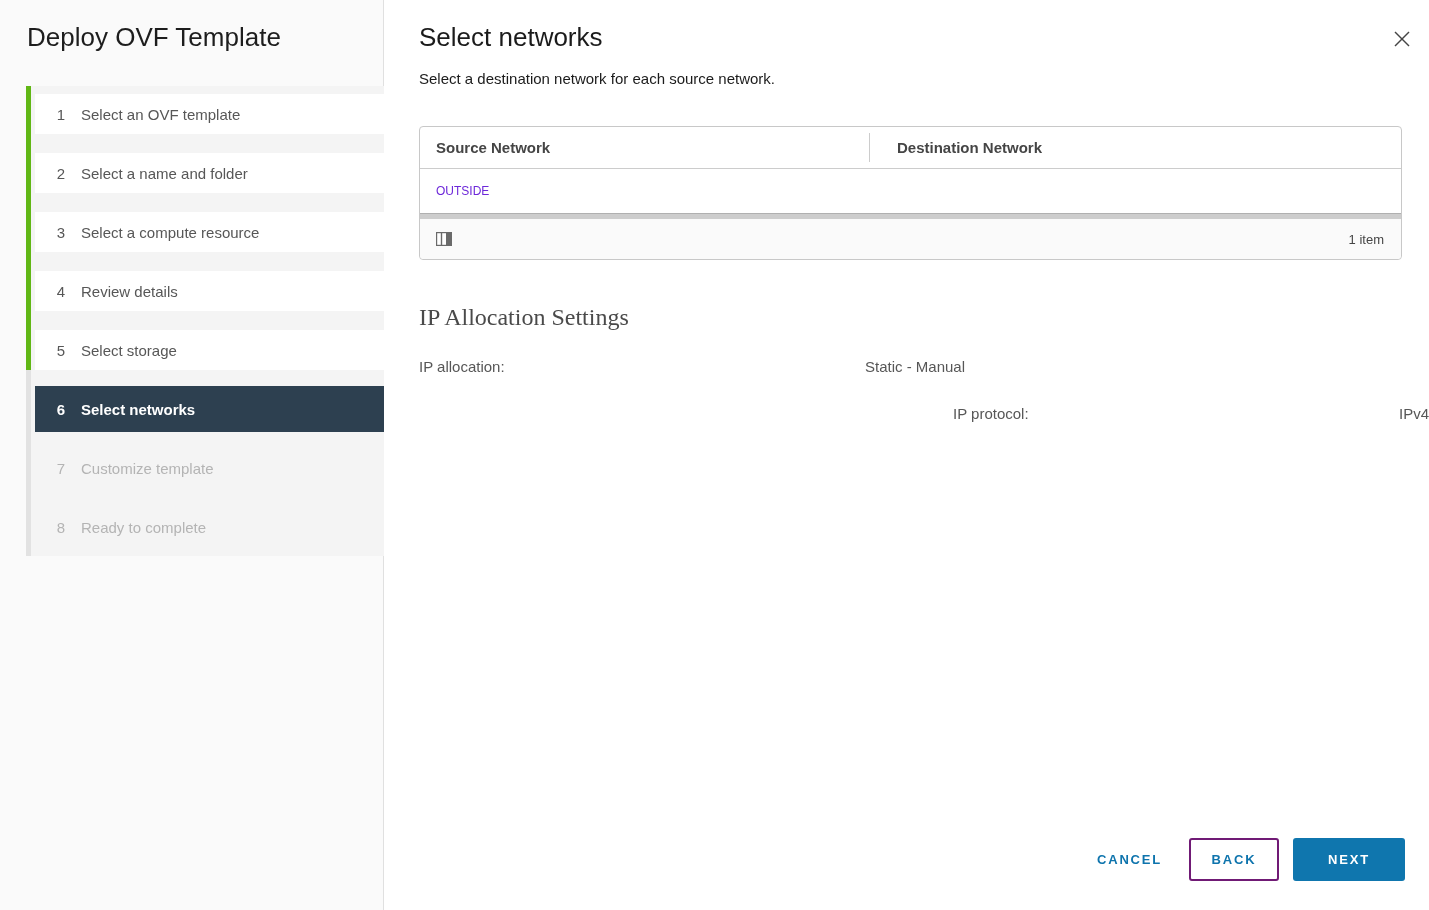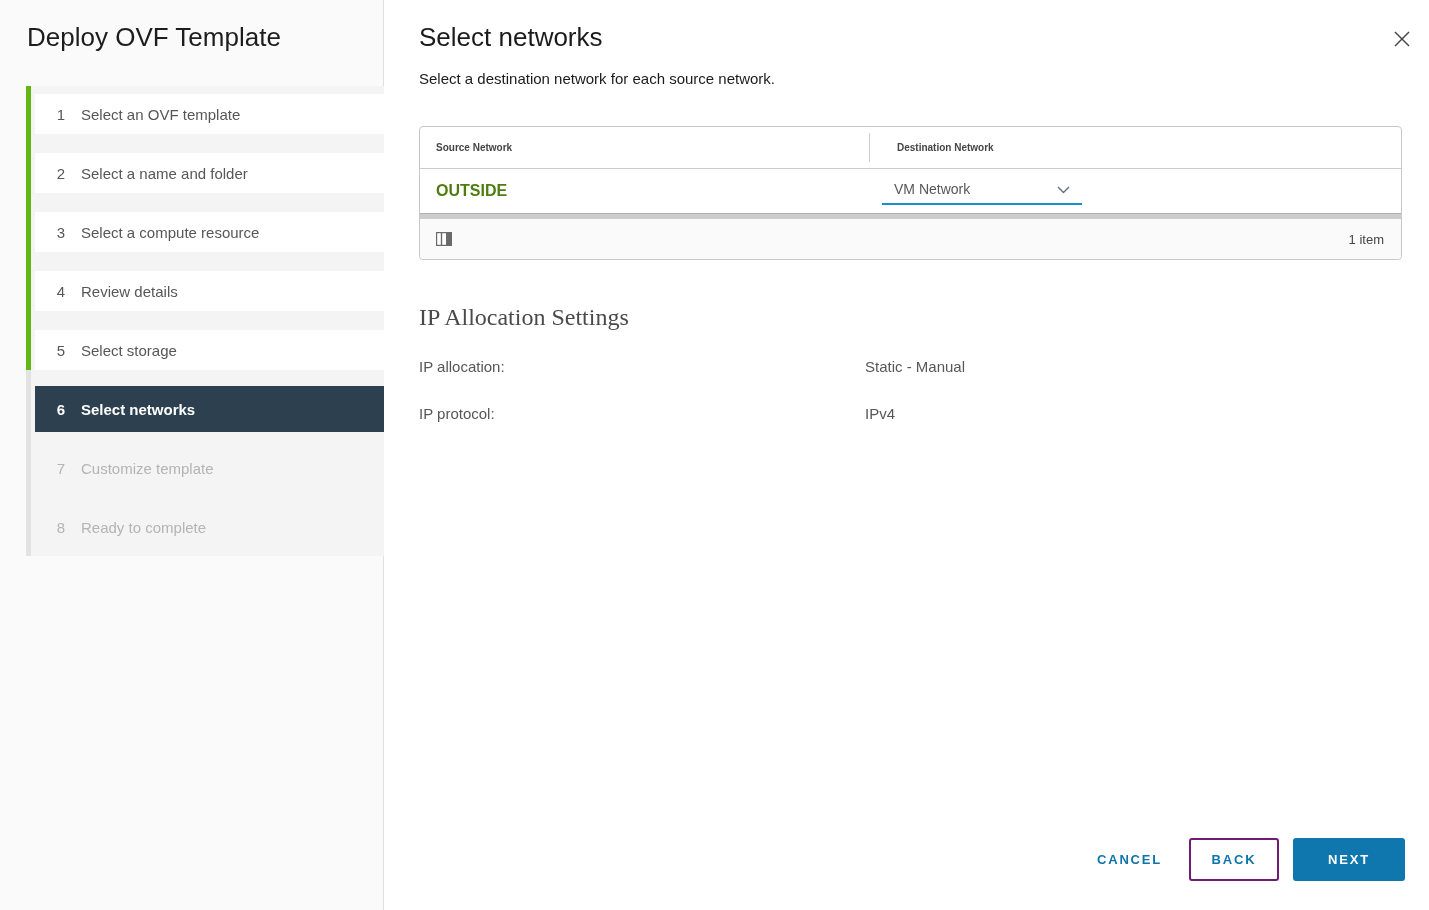--- a/index.html
+++ b/index.html
@@ -29,43 +29,43 @@
   
   .main { position:absolute; left:385px; top:0; right:0; bottom:0; background:#fff; }
   .page-title { margin:22px 0 0 34px; font-size:26px; color:#1b1b1b; }
   .page-subtitle { margin:17px 0 0 34px; font-size:15px; color:#1b1b1b; }
   .close-btn { position:absolute; top:28px; right:16px; width:22px; height:22px;
                background:none; border:none; cursor:pointer; padding:0; }
 
   
   .net-table { margin:39px 27px 0 34px; border:1px solid #c8c8c8; border-radius:4px; }
   .thead { display:flex; height:42px; align-items:center; border-bottom:1px solid #ccc; }
-  .th { font-size:10px; font-weight:bold; color:#454545; }
+  .th { font-size:15px; font-weight:bold; color:#454545; }
   .th-source { width:449px; padding-left:16px; }
   .th-dest { flex:1; padding-left:28px; position:relative; height:100%;
              display:flex; align-items:center; }
   .col-divider { position:absolute; left:0; top:6px; bottom:6px; width:1px; background:#ccc; }
   .trow { display:flex; height:44px; align-items:center; }
-  .td-source { width:449px; padding-left:16px; font-size:16px; color:#4d7c0f;font-weight:bold; }
+  .td-source { width:449px; padding-left:16px; font-size:12px; color:#6d28d9; }
   .td-dest { flex:1; padding-left:13px; }
   .select { width:200px; display:flex; align-items:center; justify-content:space-between;
             border-bottom:2px solid #188ecd; padding:3px 12px 6px 12px;
             font-size:14px; color:#575757; cursor:pointer; }
   .scrollband { height:6px; background:#cdcdcd; border-top:1px solid #b0b0b0; cursor:pointer; }
   .tfoot { height:40px; background:#fafafa; display:flex; align-items:center;
            justify-content:space-between; padding:0 17px 0 16px; border-radius:0 0 4px 4px; }
   .columns-btn { background:none; border:none; padding:0; cursor:pointer; line-height:0; }
   .item-count { font-size:13px; color:#454545; }
 
   
   .ip-section { margin:44px 0 0 34px; }
   .ip-heading { font-size:24px; font-weight:400; color:#4a4a4a;font-family:Liberation Serif, serif; }
   .ip-row { display:flex; font-size:15px; color:#575757; }
   .ip-row1 { margin-top:27px; }
-  .ip-row2 { margin-top:30px; }
+  .ip-row2 { margin-top:30px;justify-content:flex-end; }
   .ip-label { width:446px; }
 
   
   .actions { position:absolute; right:24px; bottom:29px; display:flex; align-items:center; }
   .actions button { font-family:"Liberation Sans", sans-serif; font-size:13px;
                     font-weight:bold; letter-spacing:1.8px; cursor:pointer; }
   .btn-cancel { background:none; border:none; color:#0e74ad; margin-right:27px; }
   .btn-back { width:90px; height:43px; background:#fff; border:2px solid #701a75;
               border-radius:3px; color:#0e74ad; margin-right:14px; }
   .btn-next { width:112px; height:43px; background:#0f76ae; border:none;
@@ -134,30 +134,20 @@
     <div class="thead">
       <div class="th th-source">Source Network</div>
       <div class="th th-dest">
         <span class="col-divider"></span>
         <span>Destination Network</span>
       </div>
     </div>
 
     <div class="trow">
       <div class="td-source">OUTSIDE</div>
-      <div class="td-dest">
-        <div class="select">
-          <span>VM Network</span>
-          <span>
-            <svg width="13" height="8" viewBox="0 0 13 8">
-              <polyline points="1,1 6.5,6.5 12,1" fill="none" stroke="#61717c" stroke-width="1.4"></polyline>
-            </svg>
-          </span>
-        </div>
-      </div>
     </div>
 
     <div class="scrollband"></div>
 
     <div class="tfoot">
       <button class="columns-btn" title="Columns">
         <span>
           <svg width="16" height="14" viewBox="0 0 16 14">
             <rect x="0.5" y="0.5" width="15" height="13" fill="#ffffff" stroke="#6a6a6a" stroke-width="1.4"></rect>
             <line x1="5.5" y1="0.5" x2="5.5" y2="13.5" stroke="#6a6a6a" stroke-width="1.4"></line>

